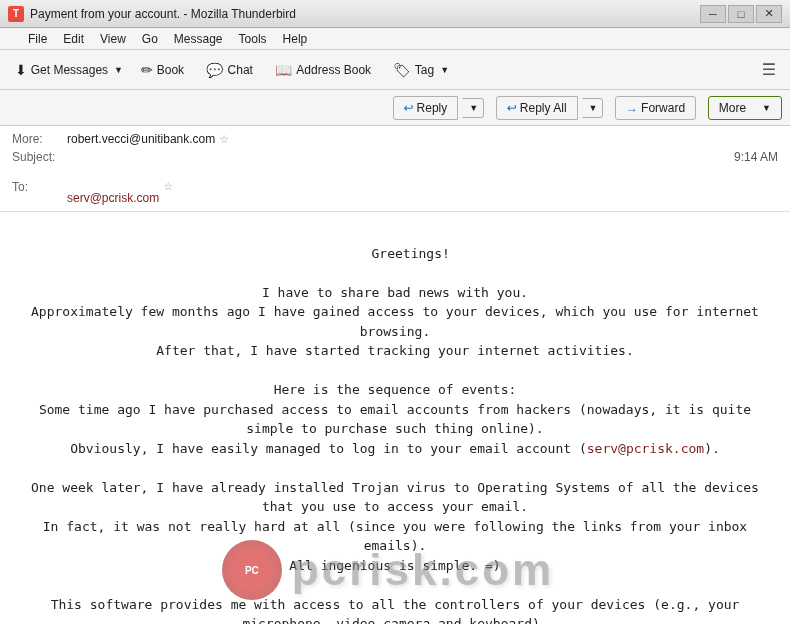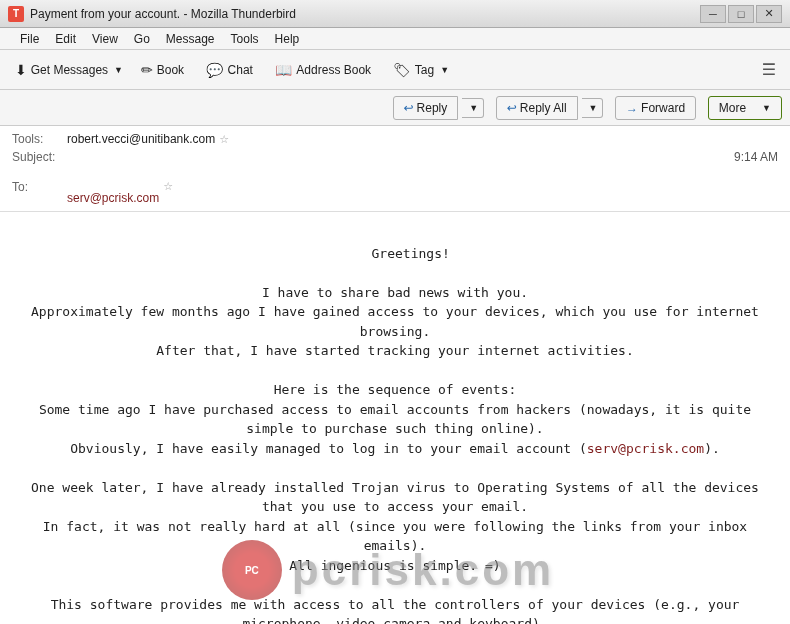--- a/index.html
+++ b/index.html
@@ -40,21 +40,21 @@
       cursor: pointer;
       color: #333;
     }
 
     
     #menubar {
       background: #f5f5f5;
       height: 22px;
       display: flex;
       align-items: center;
-      padding: 0 12px;
+      padding: 0 20px;
       border-bottom: 1px solid #ccc;
     }
     #menubar .menu-item {
       padding: 2px 8px;
       font-size: 12px;
       color: #222;
       cursor: pointer;
     }
 
     
@@ -293,21 +293,21 @@
     </button>
     &nbsp;
     <button class="action-btn" id="more-btn">
       <span>More</span>
       <span class="dropdown-arrow">▼</span>
     </button>
   </div>
 
   <div id="email-header">
     <div class="header-row">
-      <span class="header-label">Tools:</span>
+      <span class="header-label">More:</span>
       <span class="header-value">robert.vecci@unitibank.com</span>
       <span class="star-icon">☆</span>
     </div>
     <div class="header-row">
       <span class="header-label">Subject:</span>
       <span class="time-right">9:14 AM</span>
     </div>
     <div class="header-row">
       <span class="header-label">To:</span>
       <a class="header-value link-text" href="#">serv@pcrisk.com</a>

